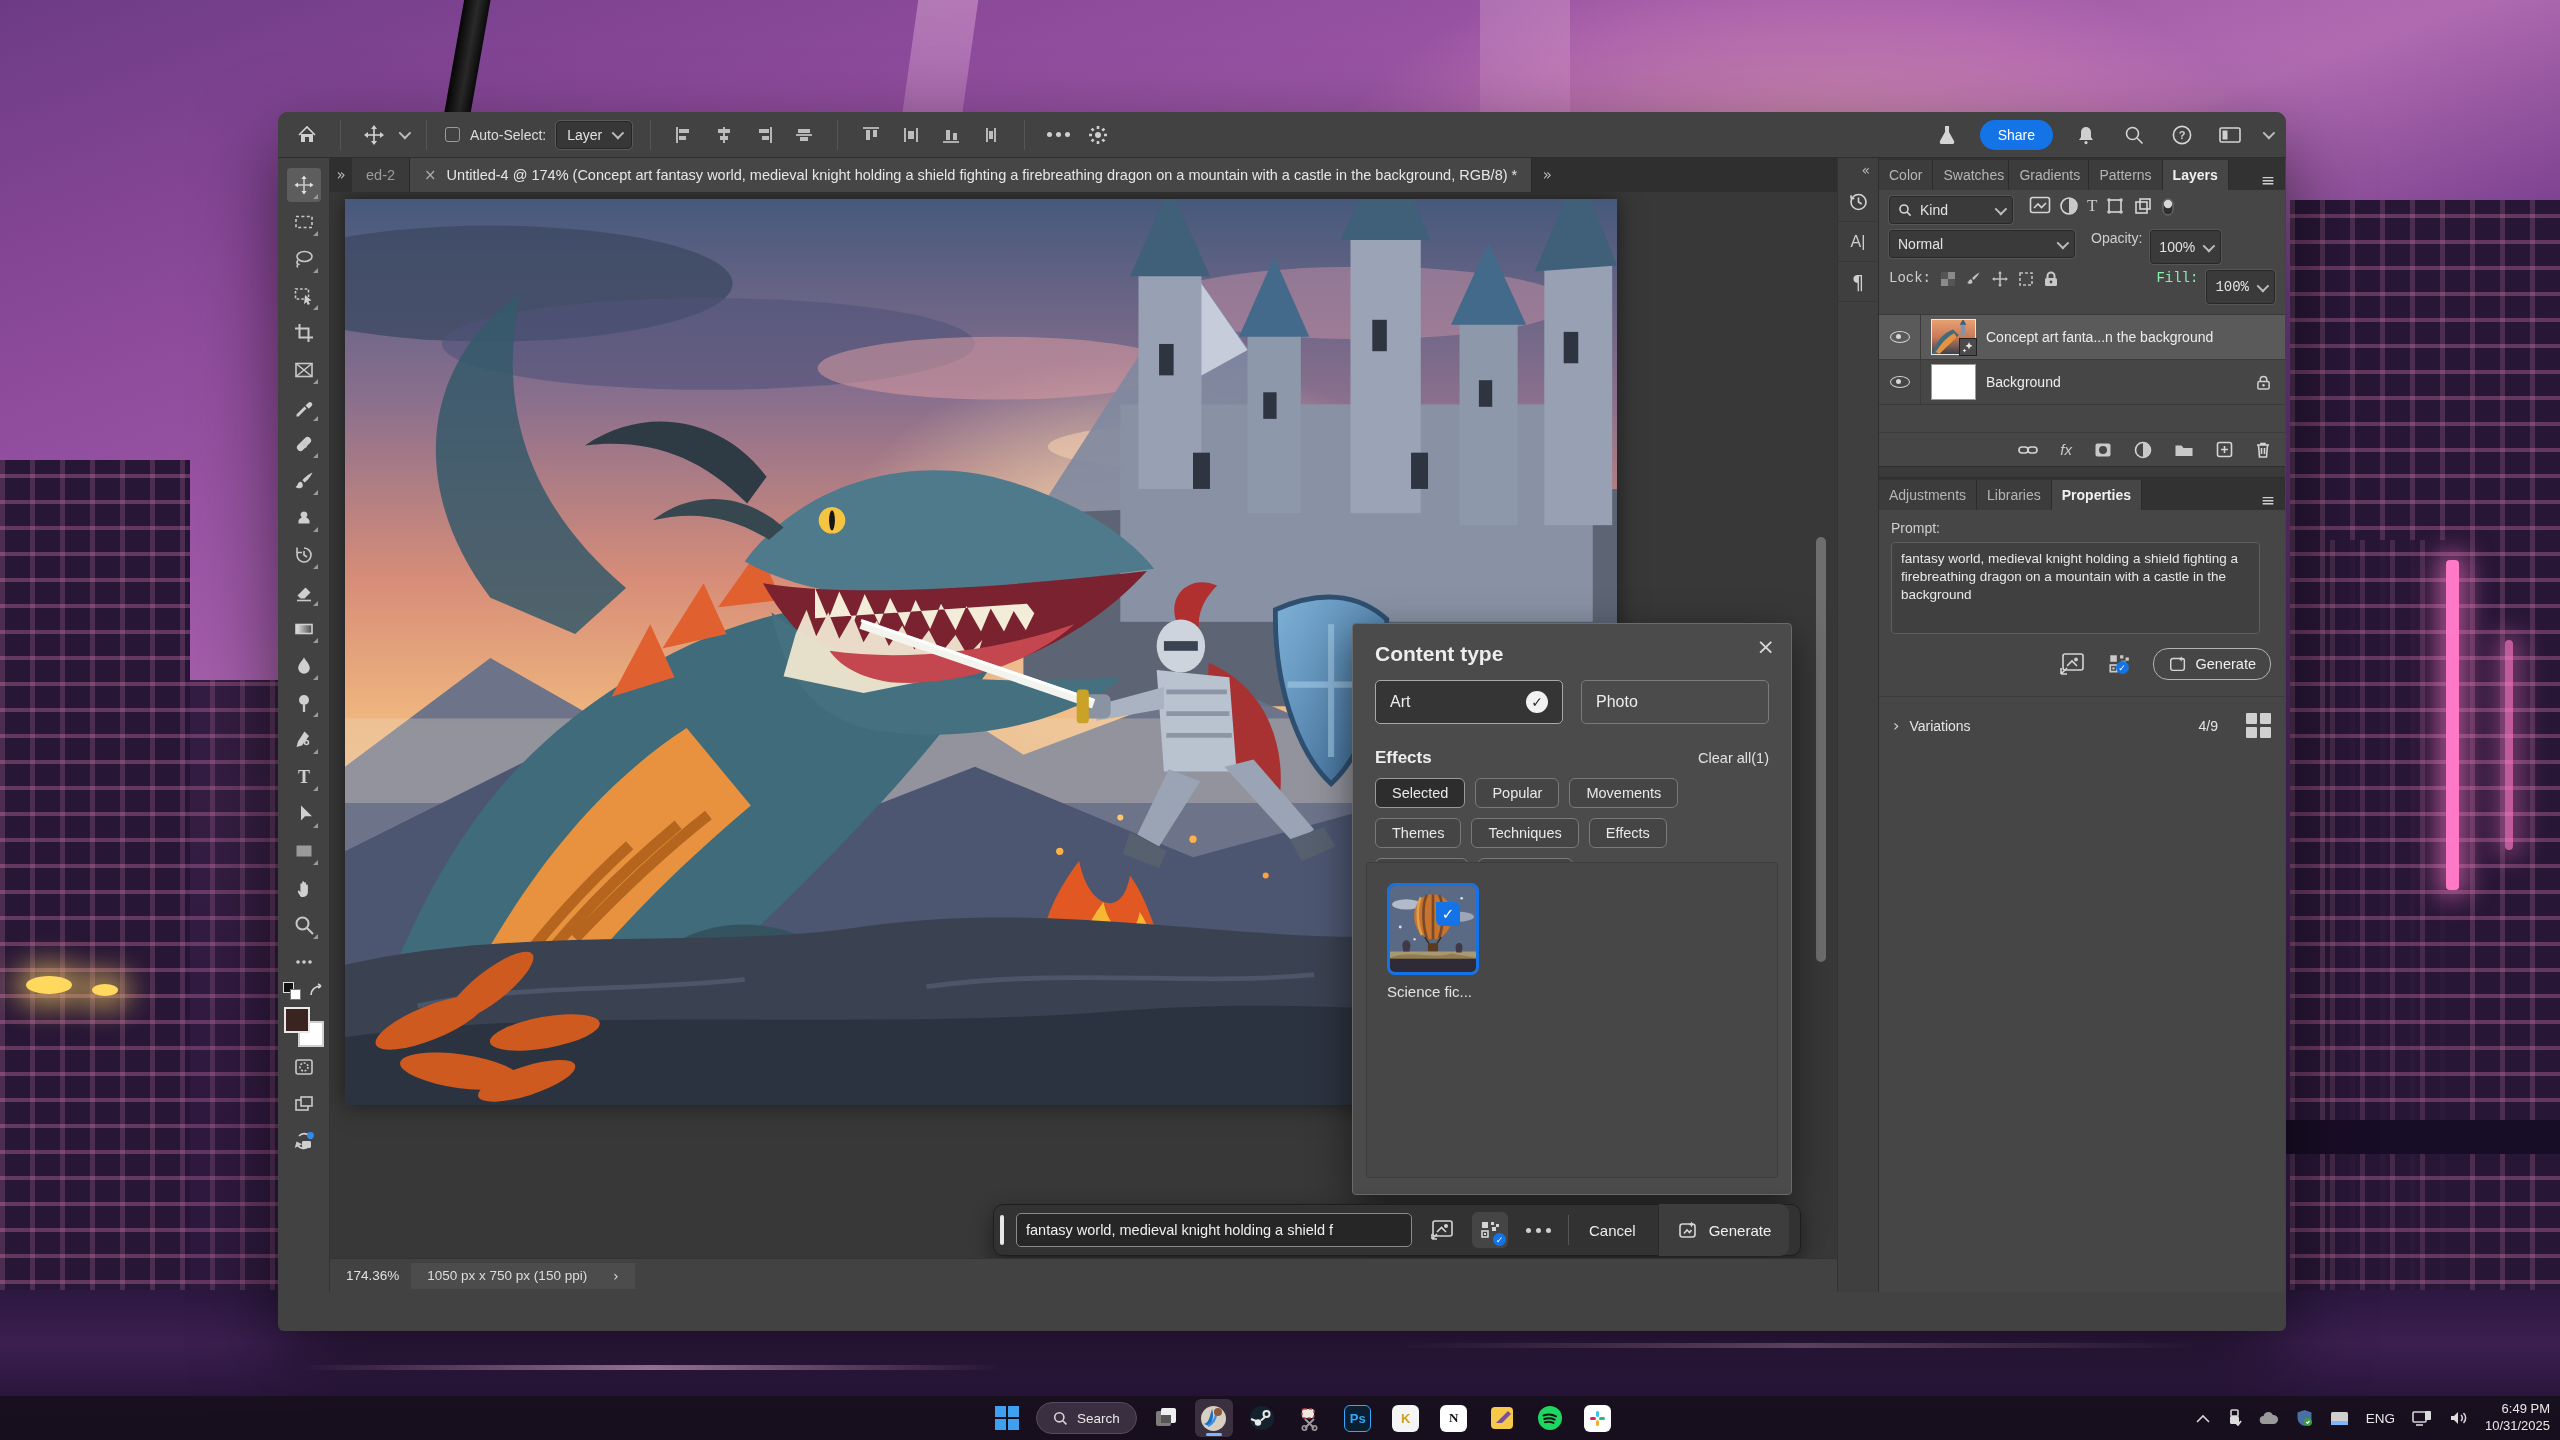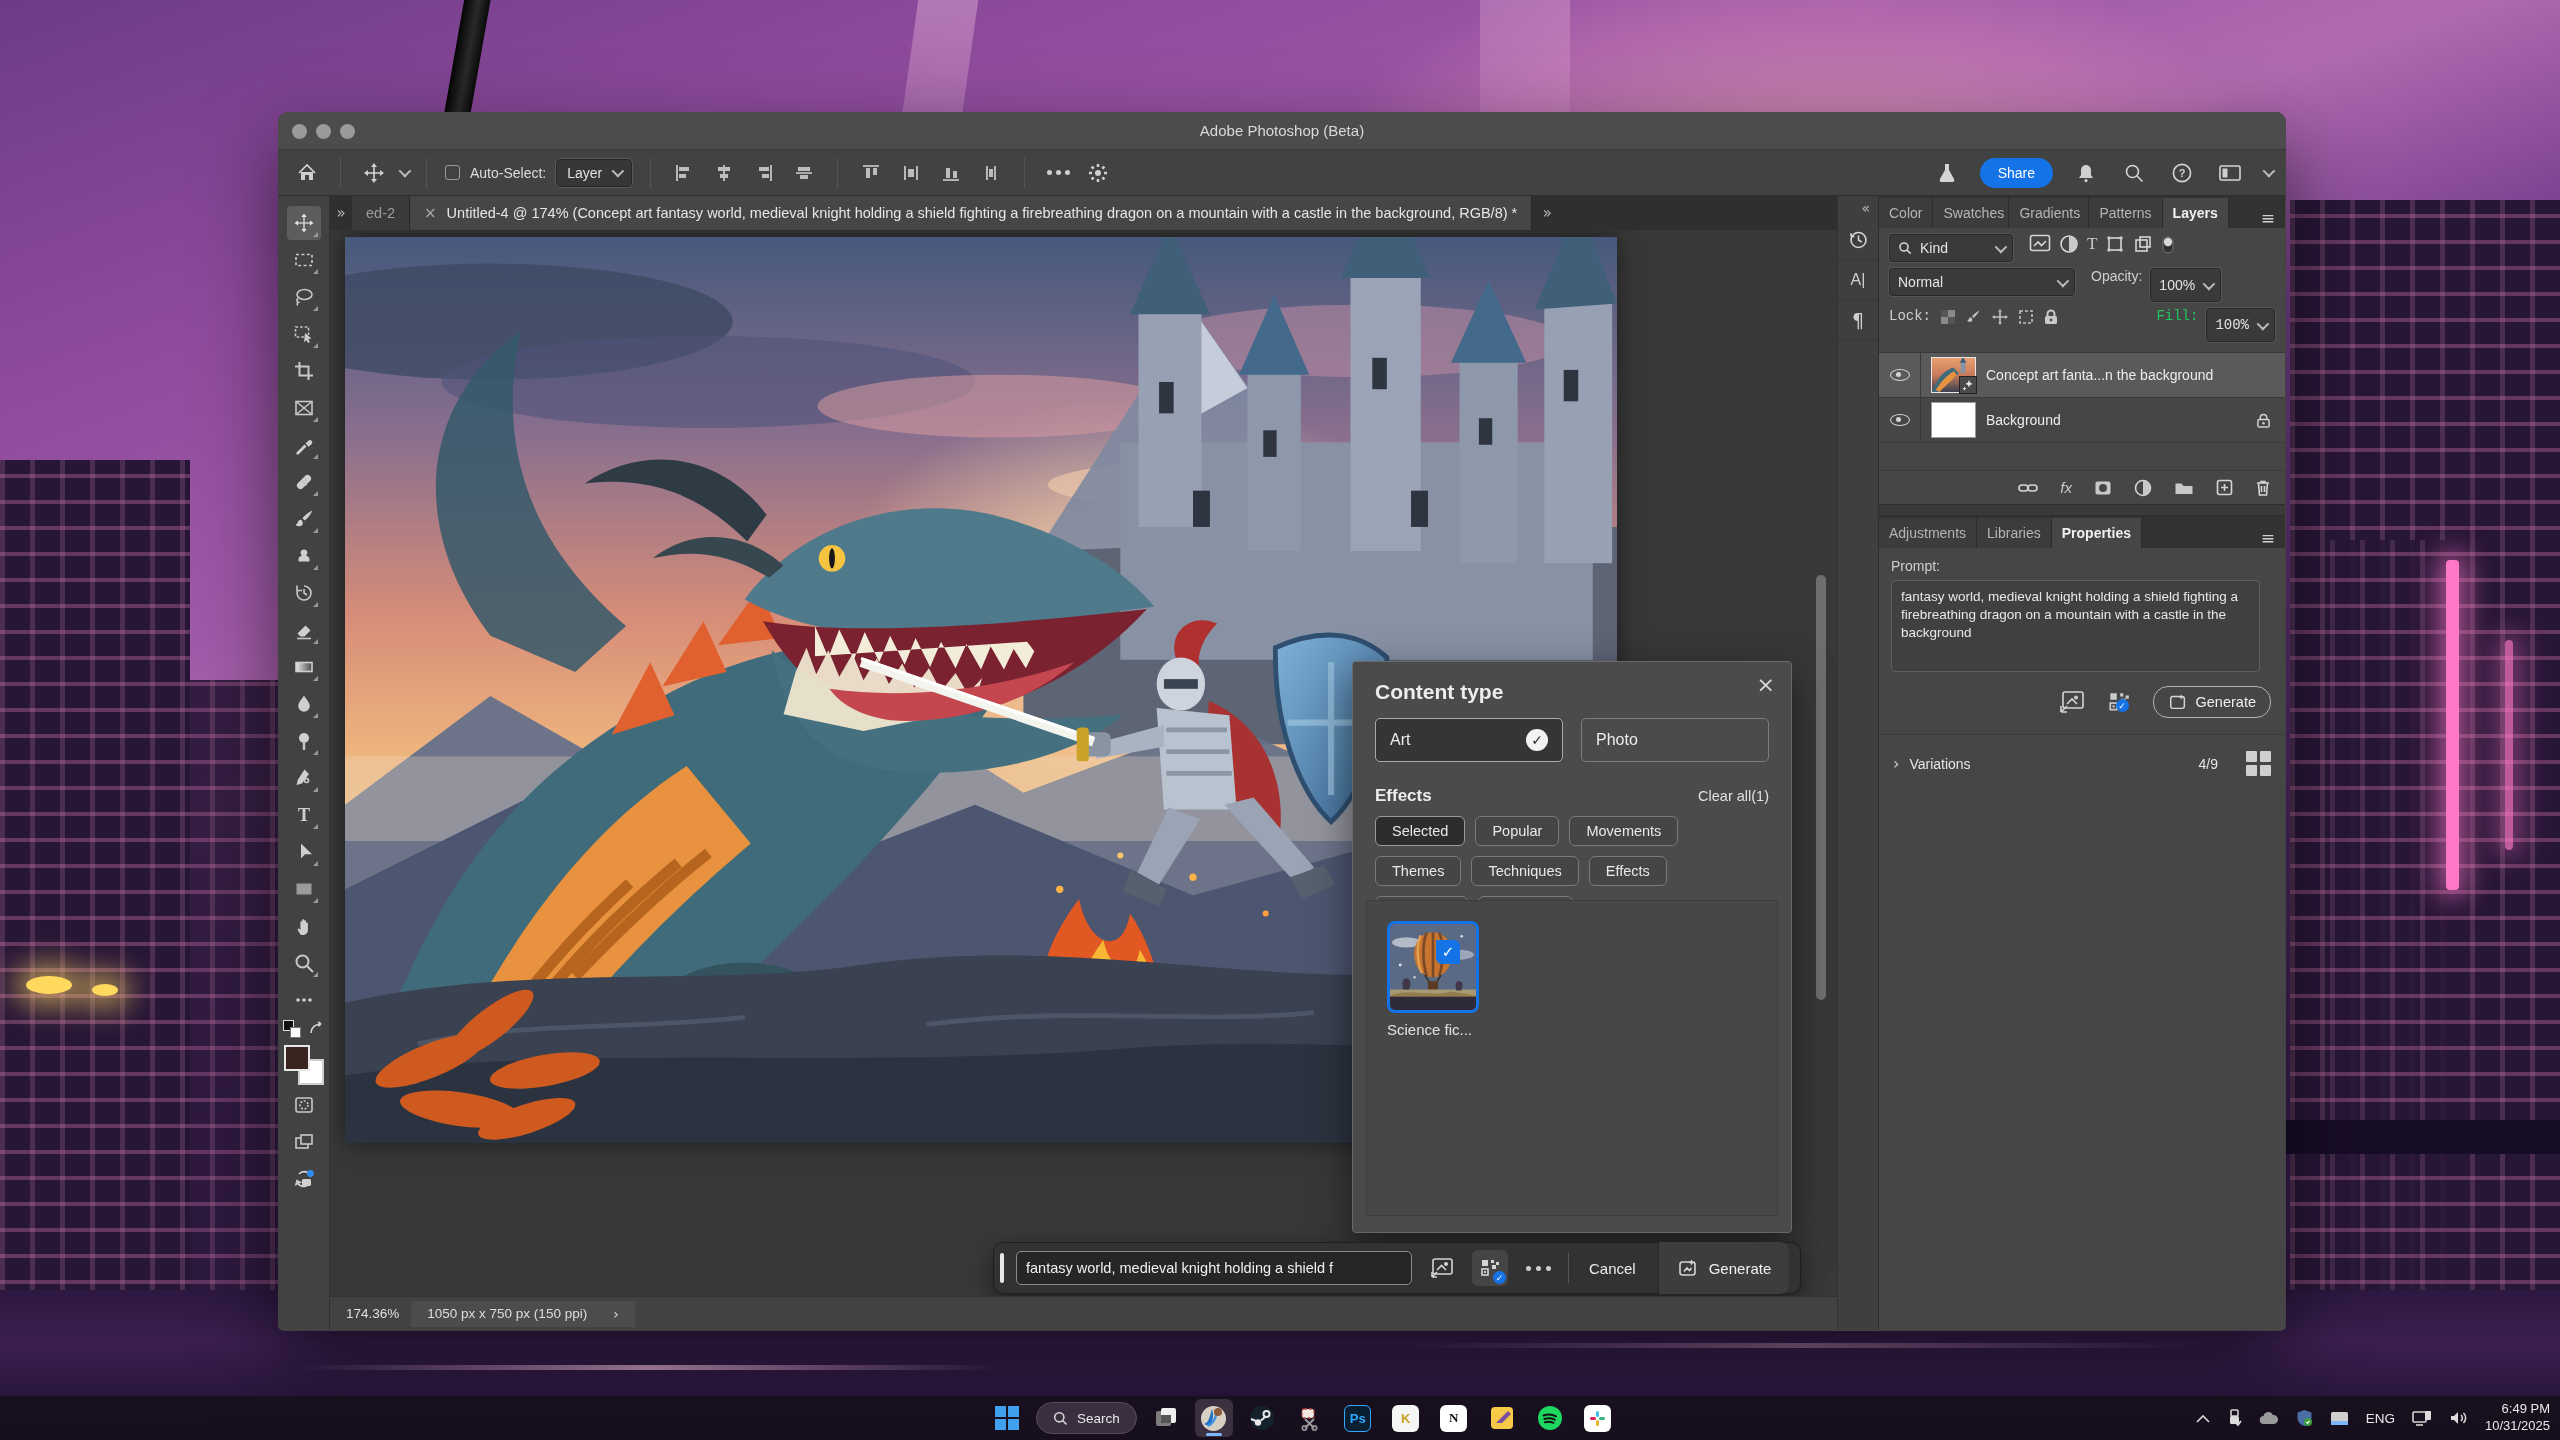--- a/index.html
+++ b/index.html
@@ -223,28 +223,20 @@
     <div class="wp-road"></div>
     <div class="wp-roadline" style="left:300px;bottom:70px;width:700px;"></div>
     <div class="wp-roadline" style="left:1400px;bottom:92px;width:800px;opacity:.6;"></div>
     <div class="wp-car" style="left:26px;top:976px;width:46px;height:18px;"></div>
     <div class="wp-car" style="left:92px;top:984px;width:26px;height:12px;"></div>
     <div class="wp-stylus"></div>
   </div>
 
   <div class="ps-window">
 
-    <div class="titlebar">
-      <div class="traffic">
-          <i></i>
-          <i></i>
-          <i></i>
-        </div>
-      <div class="win-title">Adobe Photoshop (Beta)</div>
-    </div>
 
     <div class="optionsbar">
       <span class="ob-icon">
         <svg width="22" height="22" viewBox="0 0 22 22">
             <path d="M3 11 11 3l8 8" class="ic-svg"></path>
             <path d="M5 10v8h4v-5h4v5h4v-8" fill="#cfcfcf" stroke="none"></path>
           </svg>
       </span>
       <span class="ob-sep"></span>
       <span class="ob-icon">
@@ -875,21 +867,21 @@
                 <rect x="3" y="3" width="12" height="12" stroke="#c0c0c0" fill="none" stroke-width="1.6" stroke-dasharray="3 2"></rect>
               </svg>
             </span>
           <span class="picon">
               <svg width="16" height="18" viewBox="0 0 16 18">
                 <rect x="2" y="8" width="12" height="8" rx="1.5" fill="#c9c9c9"></rect>
                 <path d="M4.5 8V6a3.5 3.5 0 017 0v2" stroke="#c9c9c9" stroke-width="2" fill="none"></path>
                 <circle cx="8" cy="12" r="1.4" fill="#464646"></circle>
               </svg>
             </span>
-          <span style="color:#22c55e;margin-left:auto;">Fill:</span>
+          <span style="color:#86efac;margin-left:auto;">Fill:</span>
           <span class="pval">
             <span>100%</span>
             <span class="chev"></span>
           </span>
         </div>
 
         <div class="layerrow sel">
           <span class="eyebox">
               <span class="eye"></span>
             </span>

